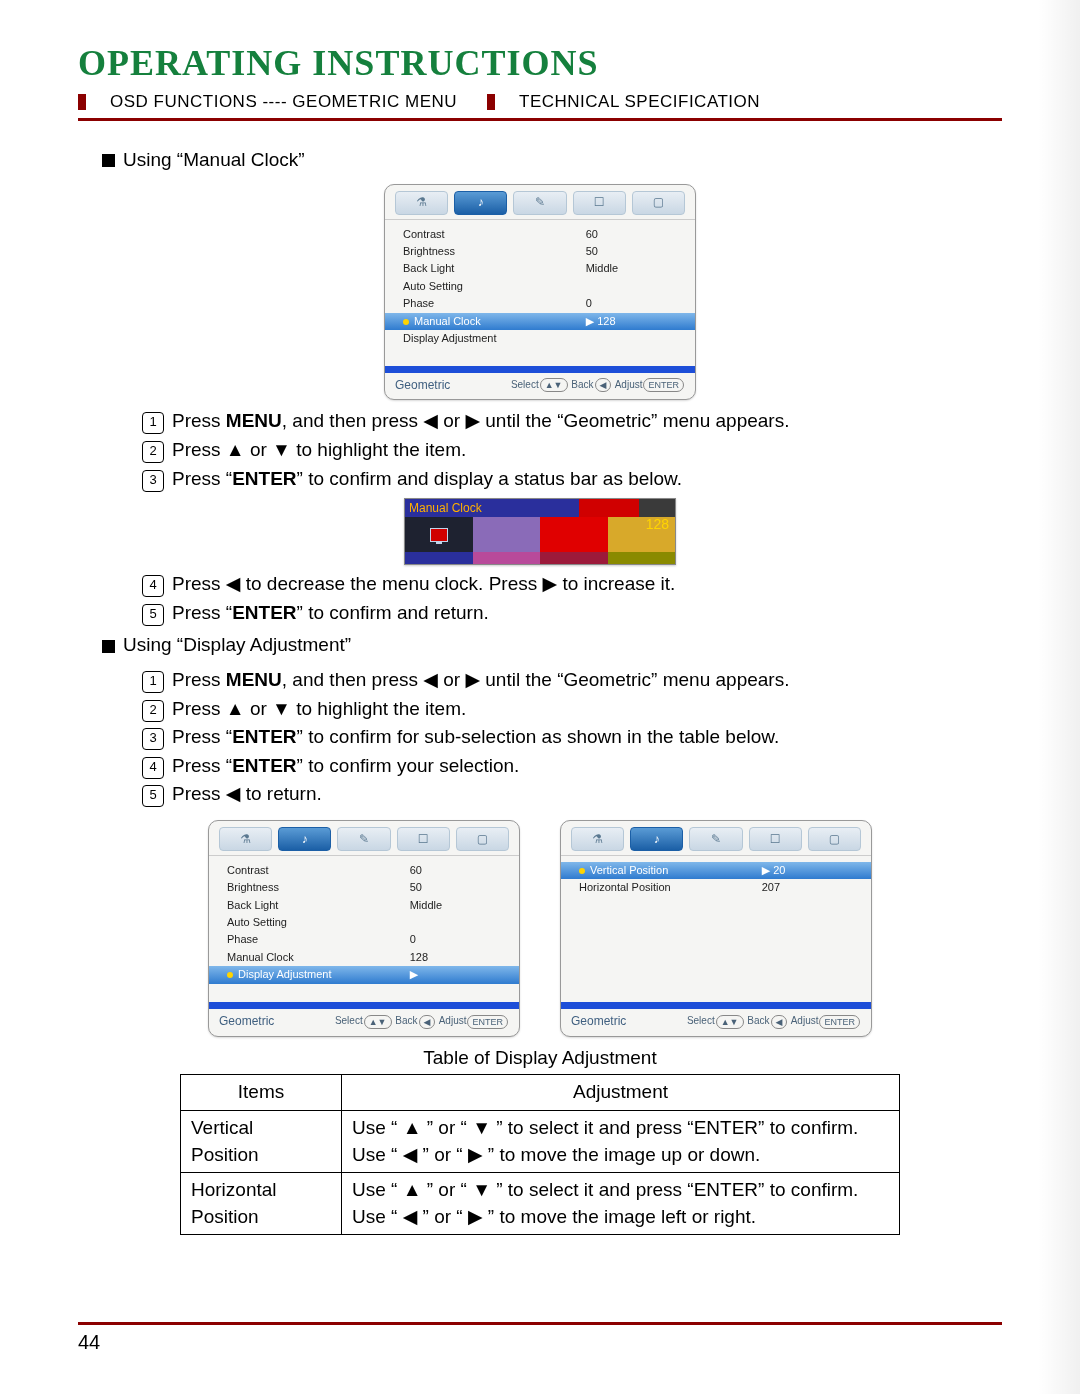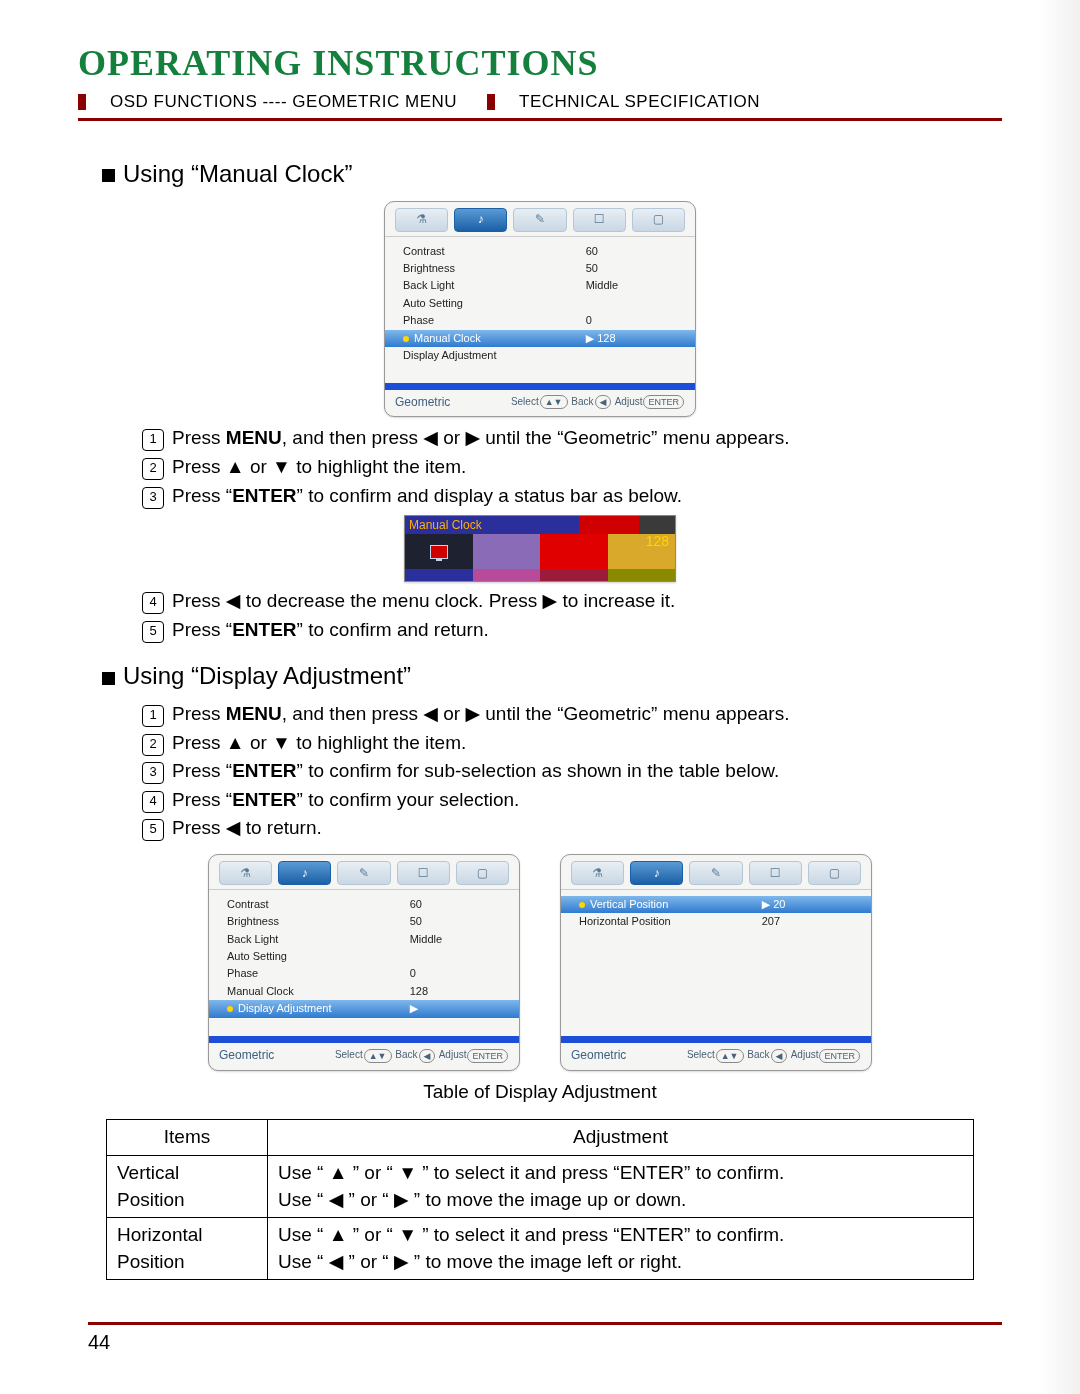--- a/index.html
+++ b/index.html
@@ -5,21 +5,21 @@
   html,body{margin:0;padding:0;background:#fff;font-family:Arial,Helvetica,sans-serif;color:#000;}
   .page{width:1080px;height:1394px;margin:0 auto;position:relative;box-sizing:border-box;padding:42px 78px 0 78px;}
   .rule-top{border-top:3px solid #8b0000;margin-top:6px;}
   .title{font-family:"Times New Roman",serif;font-size:36px;letter-spacing:1px;color:#15803d;font-weight:600;margin:0 0 2px 0;}
   .title-row{display:flex;align-items:flex-end;gap:10px;}
   .subrow{display:flex;gap:30px;font-size:17px;letter-spacing:0.5px;margin:6px 0 4px 0;}
   .subrow .grp{display:flex;align-items:center;gap:24px;white-space:nowrap;}
   .sm-bar{display:inline-block;width:8px;height:16px;background:#8b0000;}
   .content{padding:20px 24px 0 24px;font-size:18px;line-height:1.4;}
   .sq{display:inline-block;width:13px;height:13px;background:#000;margin-right:8px;vertical-align:middle;}
-  .sect-head{margin:16px 0 8px 0;font-size:24px;}
+  .sect-head{margin:6px 0 8px 0;font-size:19px;}
   ol.num{list-style:none;padding:0;margin:6px 0 6px 40px;}
   ol.num li{margin:2px 0;font-size:19px;}
   .boxnum{display:inline-block;width:20px;height:20px;border:1px solid #000;border-radius:4px;text-align:center;line-height:18px;font-size:13px;margin-right:8px;vertical-align:1px;}
   .bold{font-weight:bold;}
 
   
   .osd{width:310px;border:1px solid #999;border-radius:10px;background:#f5f5f3;position:relative;font-size:11px;color:#222;box-shadow:0 1px 2px rgba(0,0,0,.15);}
   .osd .tabbar{display:flex;gap:6px;padding:6px 10px 4px 10px;border-bottom:1px solid #ccc;}
   .osd .tab{flex:1;height:22px;border:1px solid #b5c7d6;border-radius:4px;background:linear-gradient(#e8eef4,#c9d7e4);display:flex;align-items:center;justify-content:center;color:#5a7890;}
   .osd .tab.active{background:linear-gradient(#5a9bd5,#1b5fa6);color:#fff;border-color:#1b5fa6;}
@@ -51,26 +51,26 @@
   .statusbar .bot div{flex:1;}
   .statusbar .b1{background:#2a2f9c;}
   .statusbar .b2{background:#b84a9a;}
   .statusbar .b3{background:#9c1a3a;}
   .statusbar .b4{background:#8a8a00;}
   .mini-monitor{width:16px;height:12px;border:1px solid #c0d4ea;background:#d00000;position:relative;}
   .mini-monitor:after{content:"";position:absolute;bottom:-3px;left:5px;width:6px;height:2px;background:#c0d4ea;}
 
   .two-osd{display:flex;gap:40px;justify-content:center;margin:12px 0 8px 0;}
 
-  .tbl-title{text-align:center;margin:6px 0 14px 0;font-size:19px;}
-  table.adj{border-collapse:collapse;margin:0 auto;width:868px;font-size:19px;}
+  .tbl-title{text-align:center;margin:6px 0 3px 0;font-size:19px;}
+  table.adj{border-collapse:collapse;margin:0 auto;width:720px;font-size:19px;}
   table.adj th,table.adj td{border:1px solid #000;padding:4px 10px;vertical-align:top;text-align:left;}
   table.adj th{font-weight:normal;text-align:center;}
 
-  .page-foot{position:absolute;left:88px;right:78px;bottom:40px;border-top:3px solid #8b0000;padding-top:6px;font-size:20px;}
+  .page-foot{position:absolute;left:78px;right:78px;bottom:40px;border-top:3px solid #8b0000;padding-top:6px;font-size:20px;}
   .shadow-corner{position:absolute;right:0;top:0;width:42px;height:1394px;background:linear-gradient(to right,rgba(0,0,0,0),rgba(0,0,0,.06));pointer-events:none;}
 
   
   .ic{font-size:12px;}
 </style>
 </head>
 <body>
 
 <div class="page">
   <div class="title-row">

